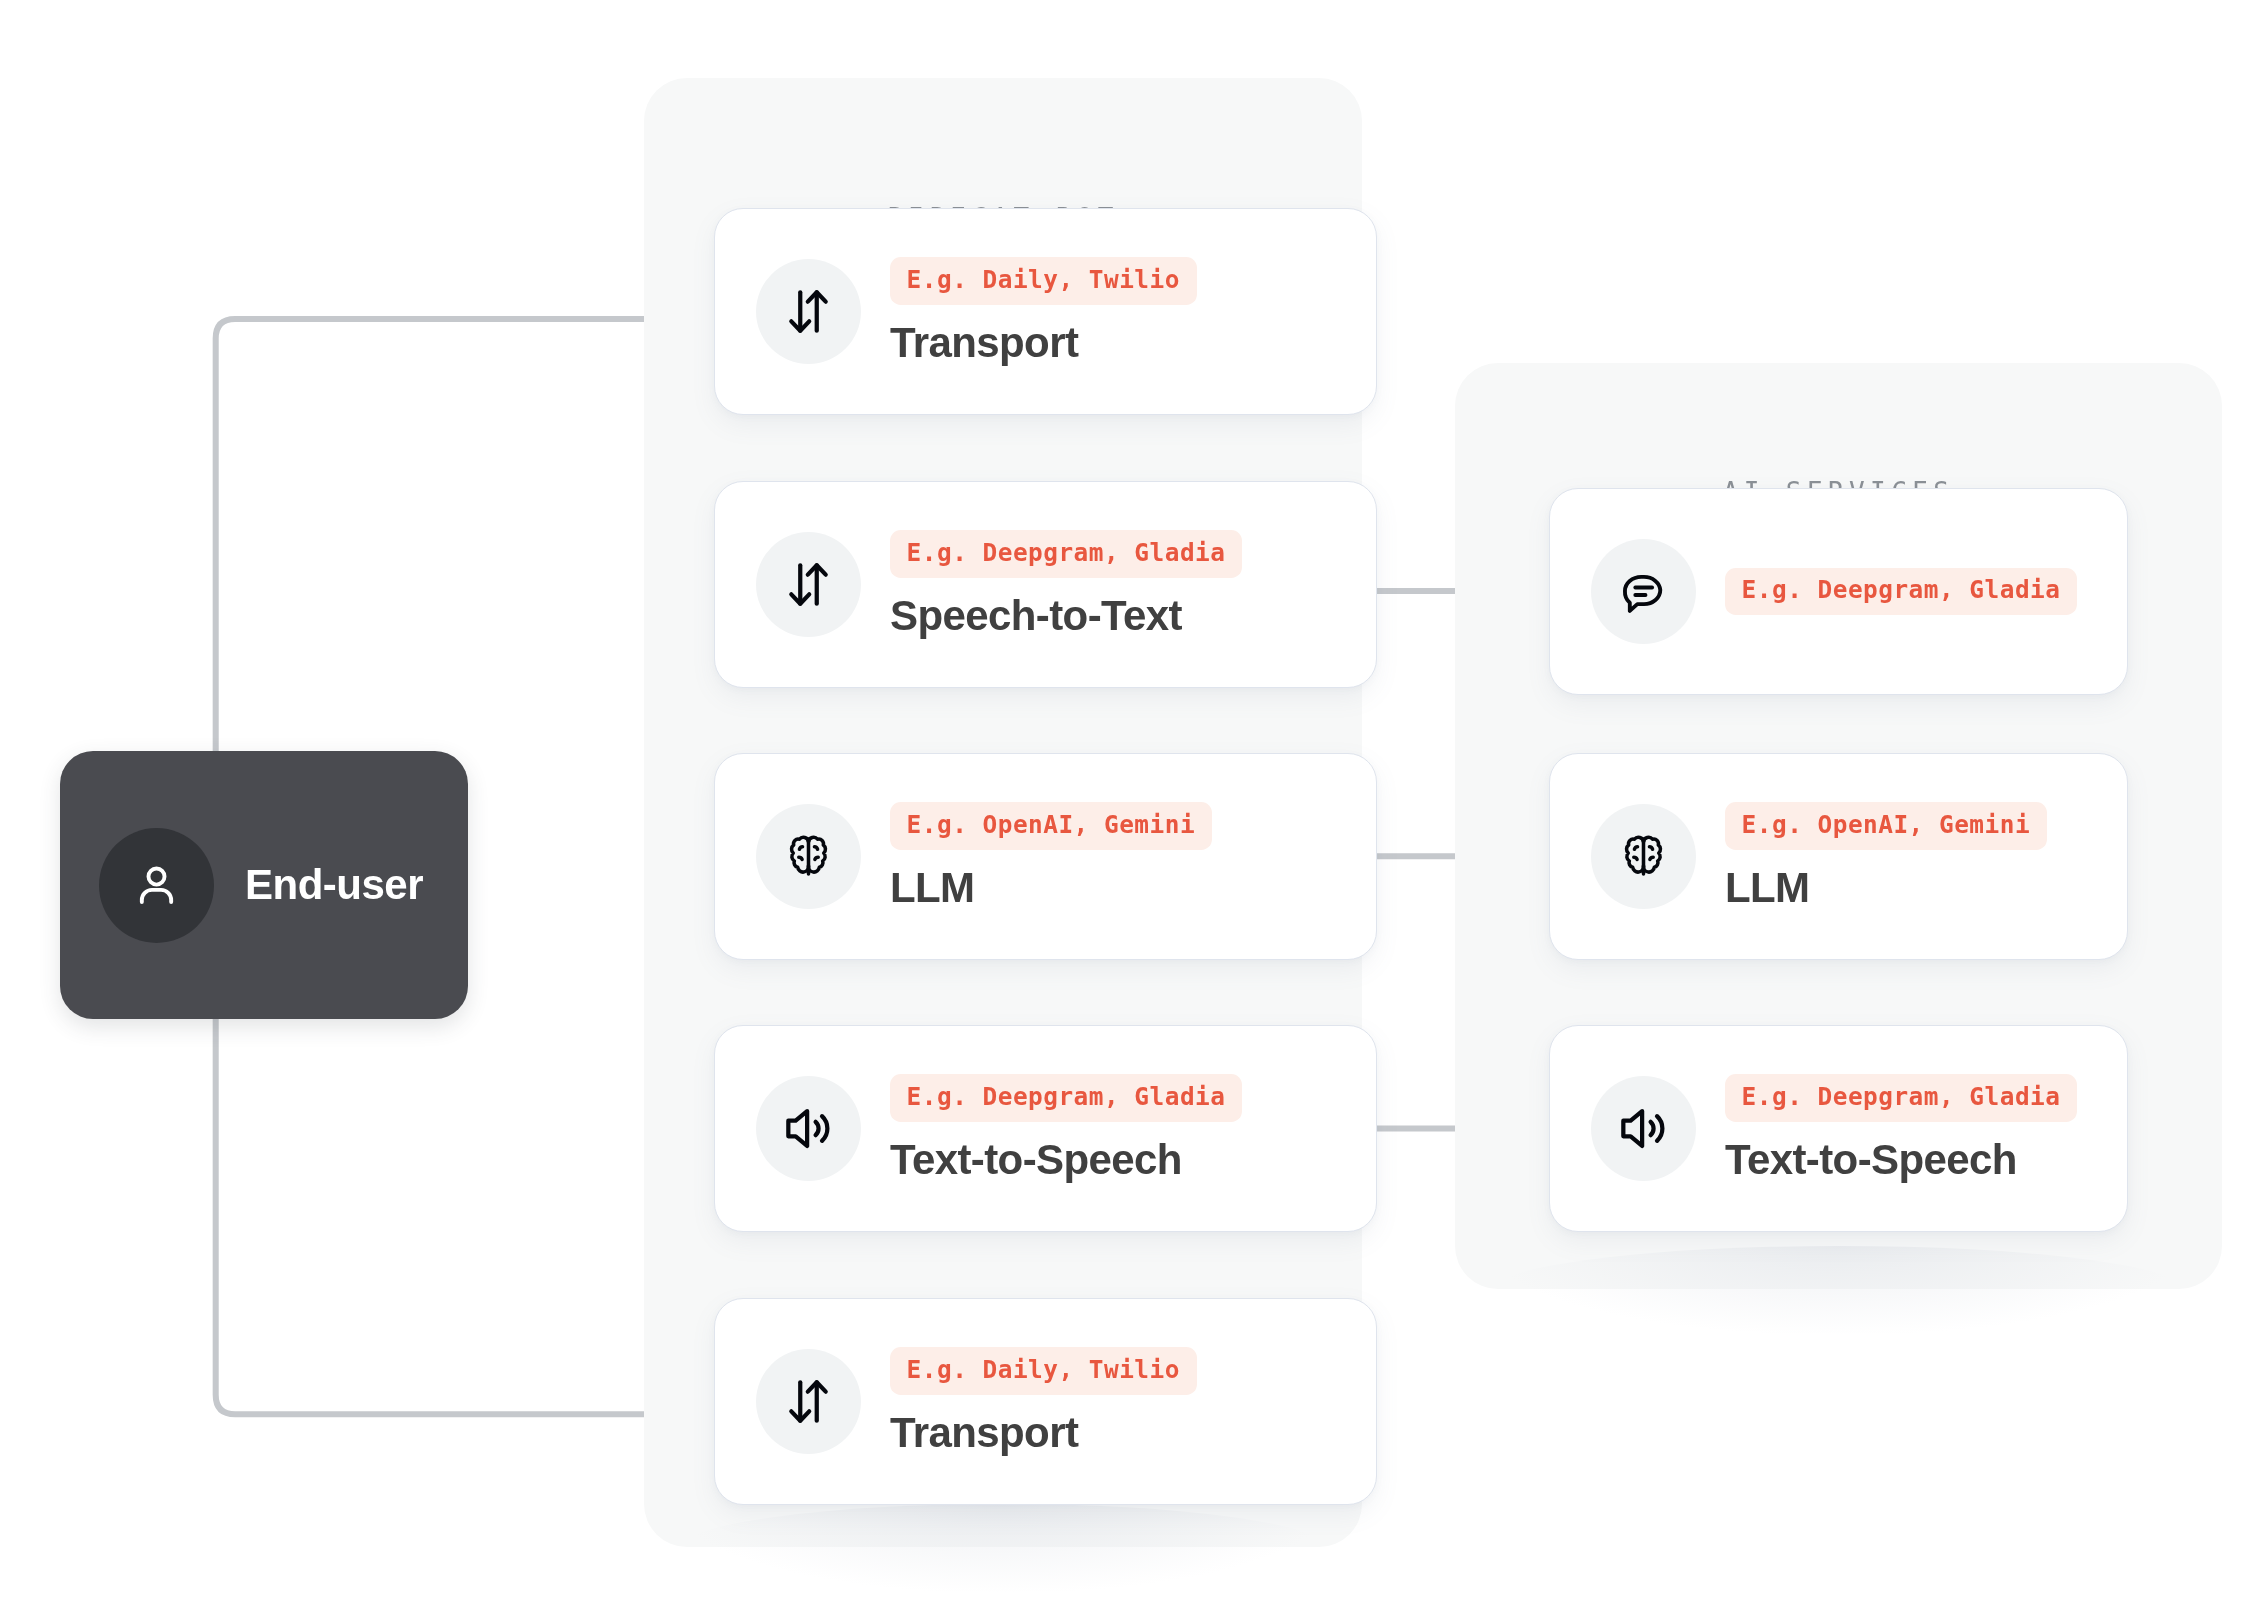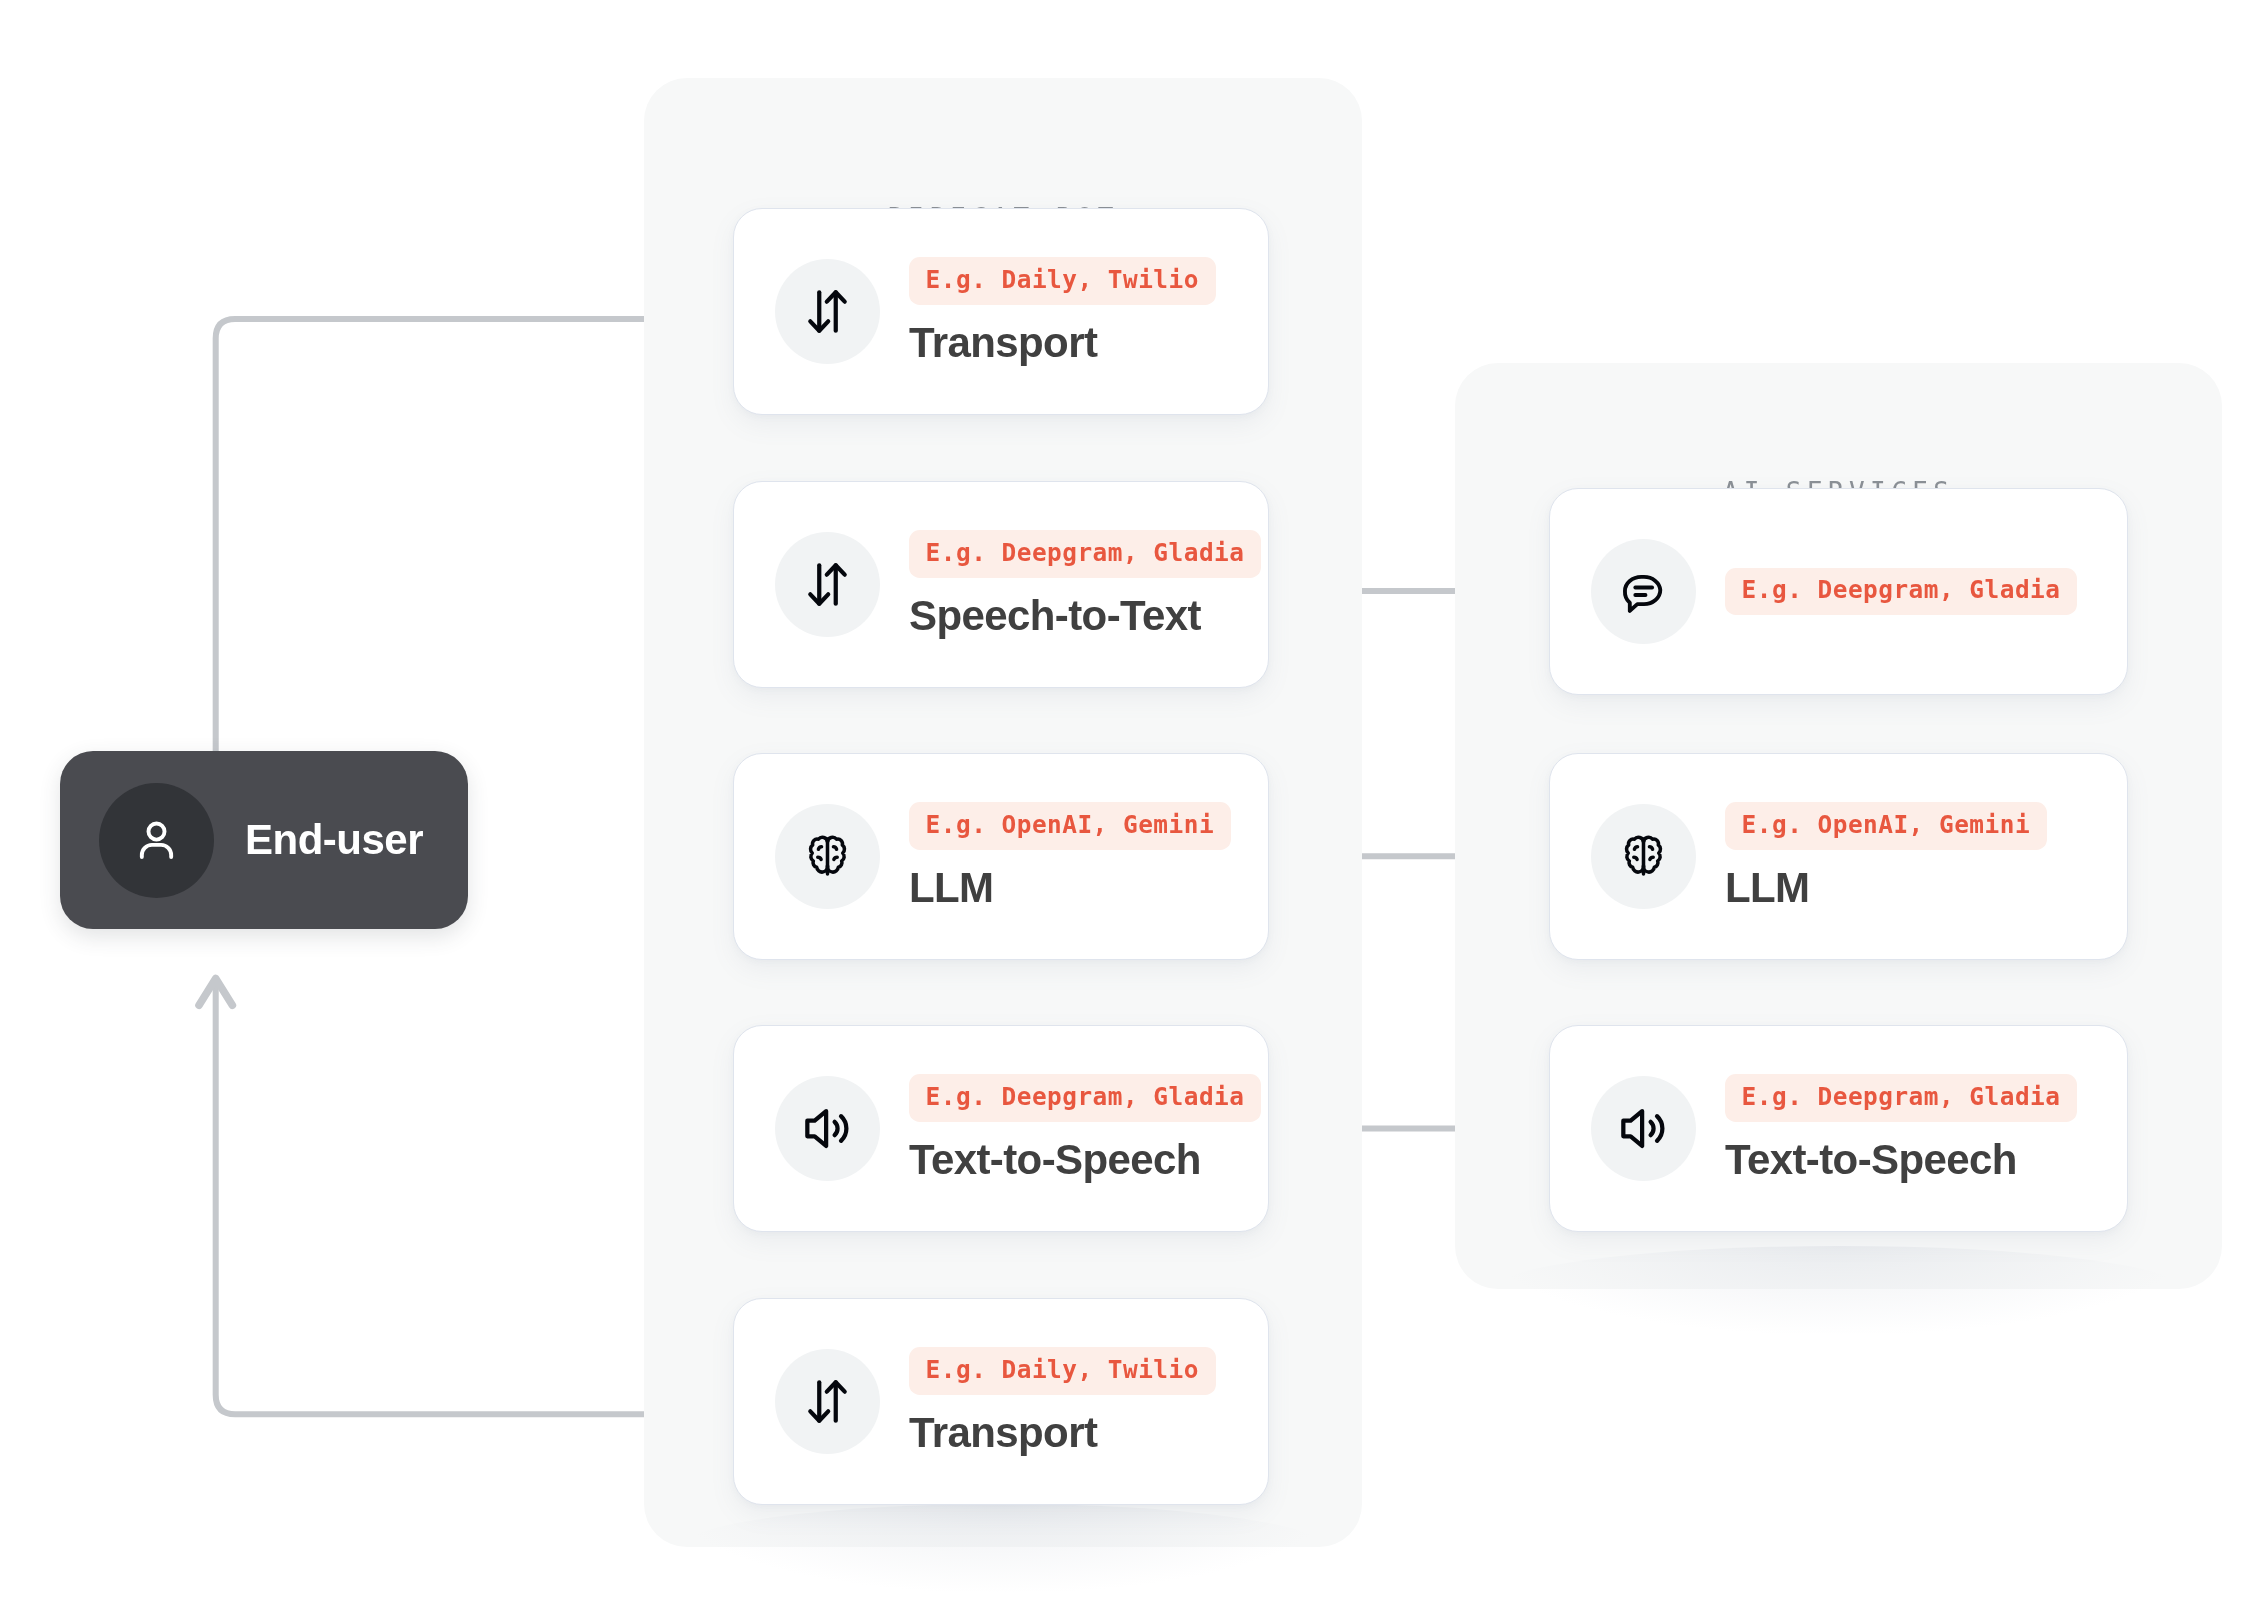--- a/index.html
+++ b/index.html
@@ -133,40 +133,40 @@
     font-size: 42px;
     letter-spacing: -0.6px;
     color: #404040;
     white-space: nowrap;
     line-height: 1.12;
   }
   .card.badge-only .card-body { justify-content: center; }
   .card.badge-only .badge { margin: 0; }
 
   
-  .pipe-card { left: 733px; width: 536px; height: 207px; }
+  .pipe-card { left: 714px; width: 663px; height: 207px; }
   #card-transport-in  { top: 208px; }
   #card-stt           { top: 481px; }
   #card-llm           { top: 753px; }
   #card-tts           { top: 1025px; }
   #card-transport-out { top: 1298px; }
 
   
   .ai-card { left: 1549px; width: 579px; height: 207px; }
   #card-ai-stt { top: 488px; }
   #card-ai-llm { top: 753px; }
   #card-ai-tts { top: 1025px; }
 
   
   #end-user {
     position: absolute;
     left: 60px;
     top: 751px;
     width: 408px;
-    height: 178px;
+    height: 268px;
     background: #4a4b50;
     border-radius: 33px;
     display: flex;
     align-items: center;
     z-index: 5;
     box-shadow: 0 7.8px 21.5px rgba(60,64,74,0.14);
   }
   #end-user .eu-avatar {
     flex: 0 0 auto;
     width: 115px;

